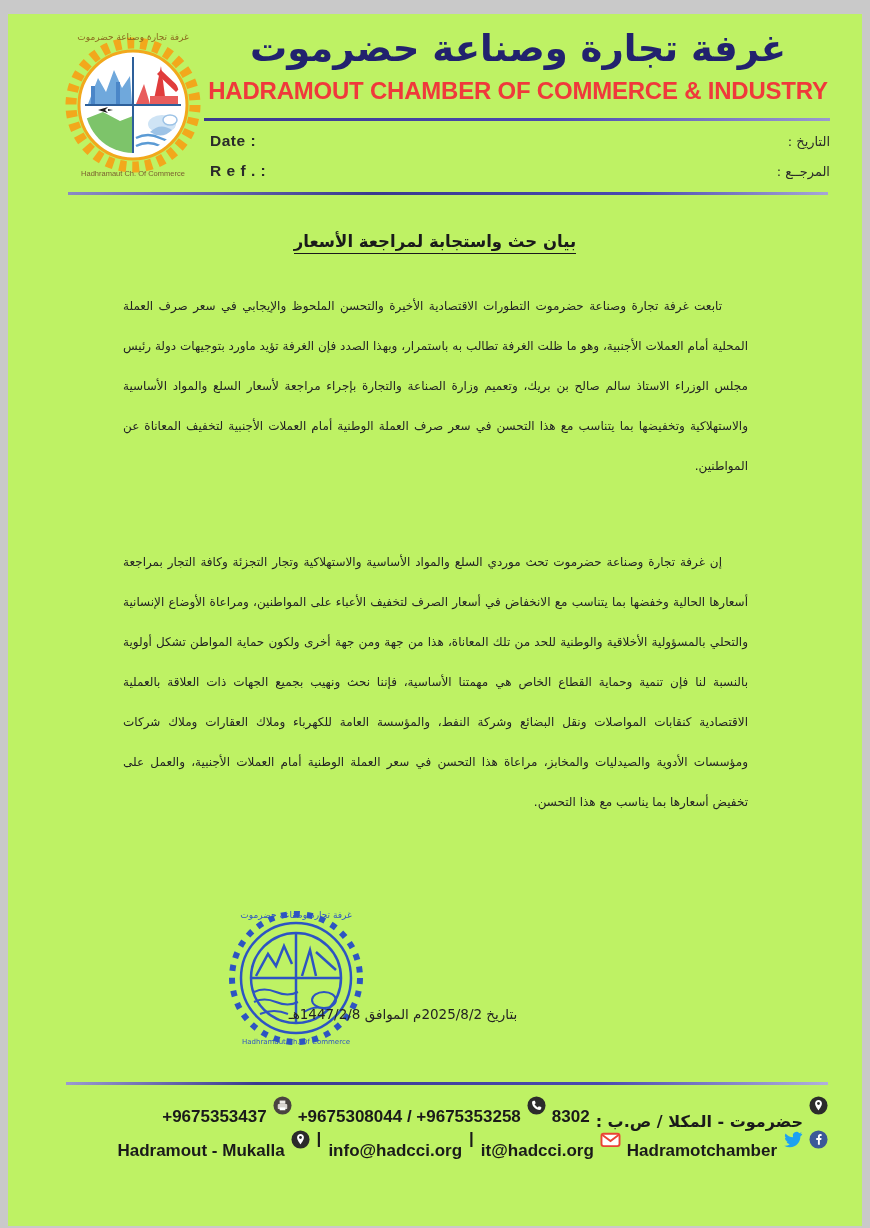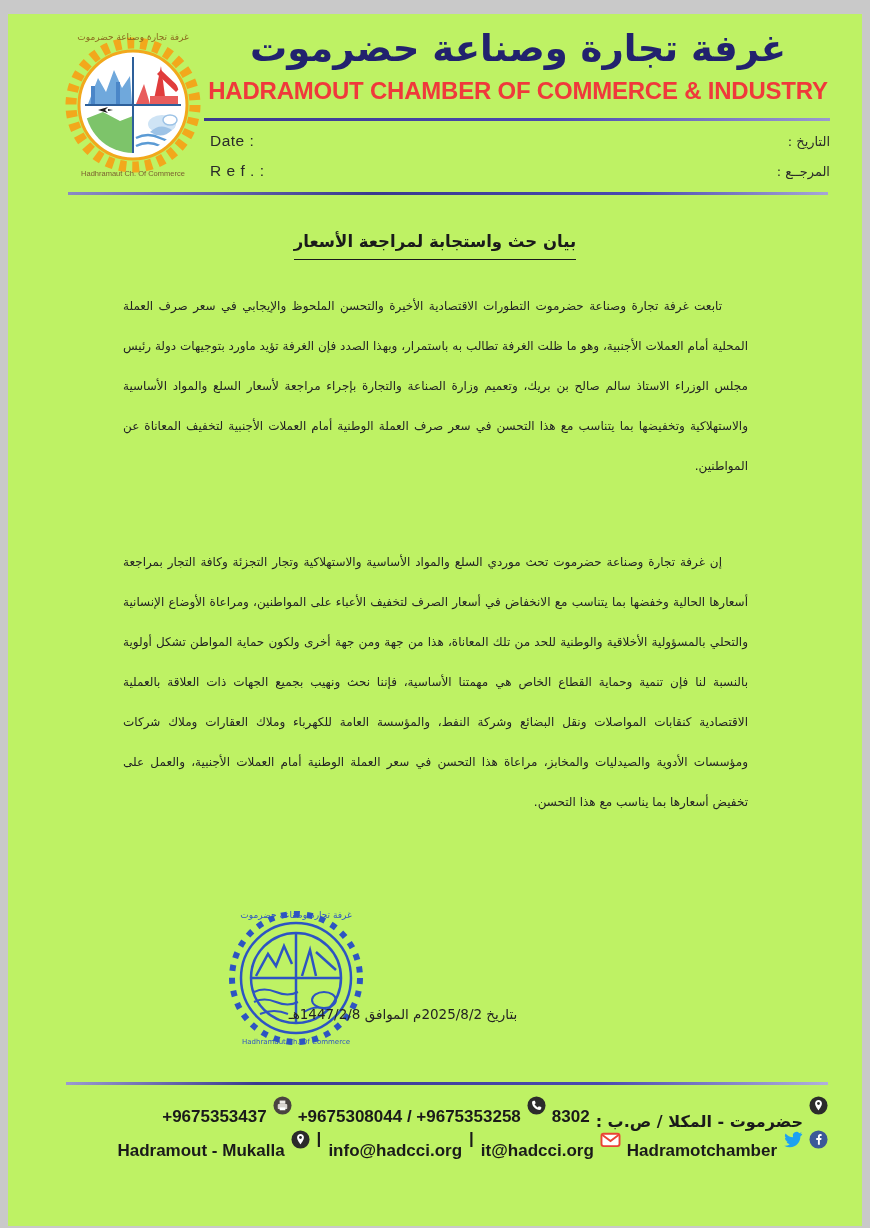--- a/index.html
+++ b/index.html
@@ -98,21 +98,21 @@
   }
   .field-row.date { top: 118px; }
   .field-row.ref  { top: 148px; }
 
   .field-en {
     position: absolute;
     left: 6px;
     top: 0;
     font-family: "Liberation Sans", sans-serif;
     font-size: 15.5px;
-    font-weight: normal;
+    font-weight: bold;
     color: #2a2a2a;
     letter-spacing: 0.5px;
   }
   .field-ar {
     position: absolute;
     right: 0;
     top: 2px;
     direction: rtl;
     font-family: "DejaVu Sans", sans-serif;
     font-size: 13px;
@@ -127,21 +127,21 @@
     width: 854px;
     text-align: center;
     direction: rtl;
     font-family: "DejaVu Sans", sans-serif;
     font-size: 16.5px;
     font-weight: bold;
     color: #1a1a1a;
   }
   .doc-title span {
     border-bottom: 1.5px solid #1a1a1a;
-    padding-bottom: 8px;
+    padding-bottom: 2px;
   }
 
   .body-block {
     position: absolute;
     left: 115px;
     width: 625px;
     direction: rtl;
     text-align: justify;
     text-align-last: right;
     font-family: "DejaVu Sans", sans-serif;

